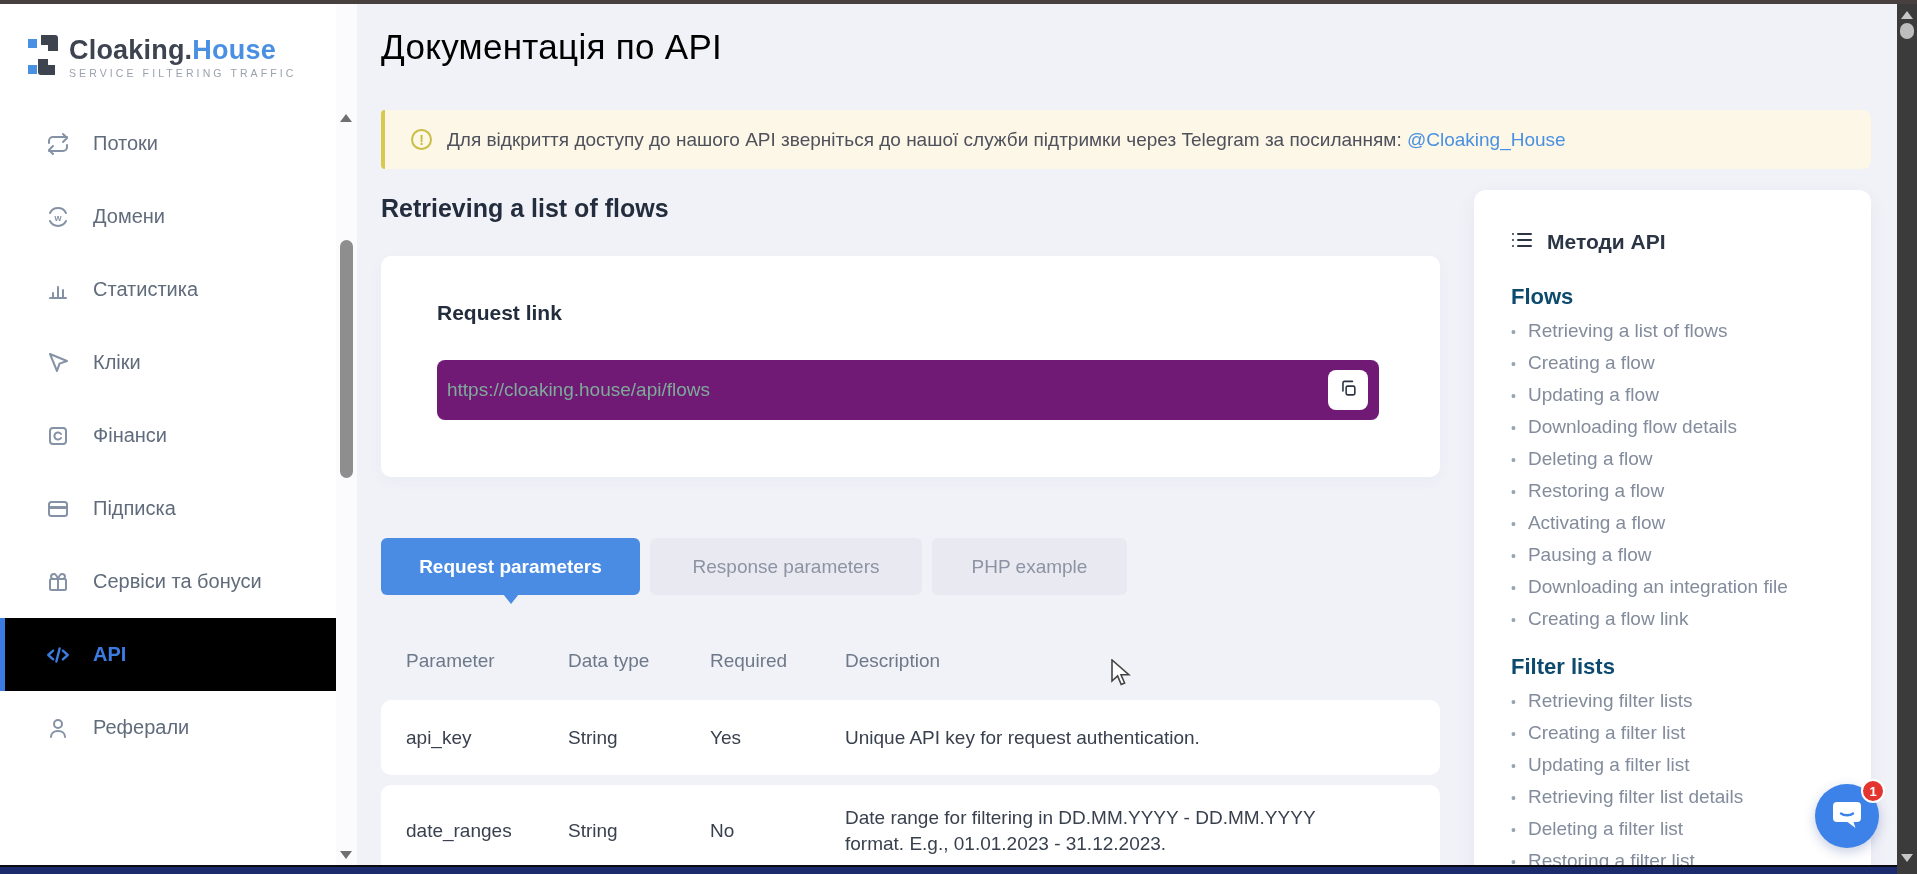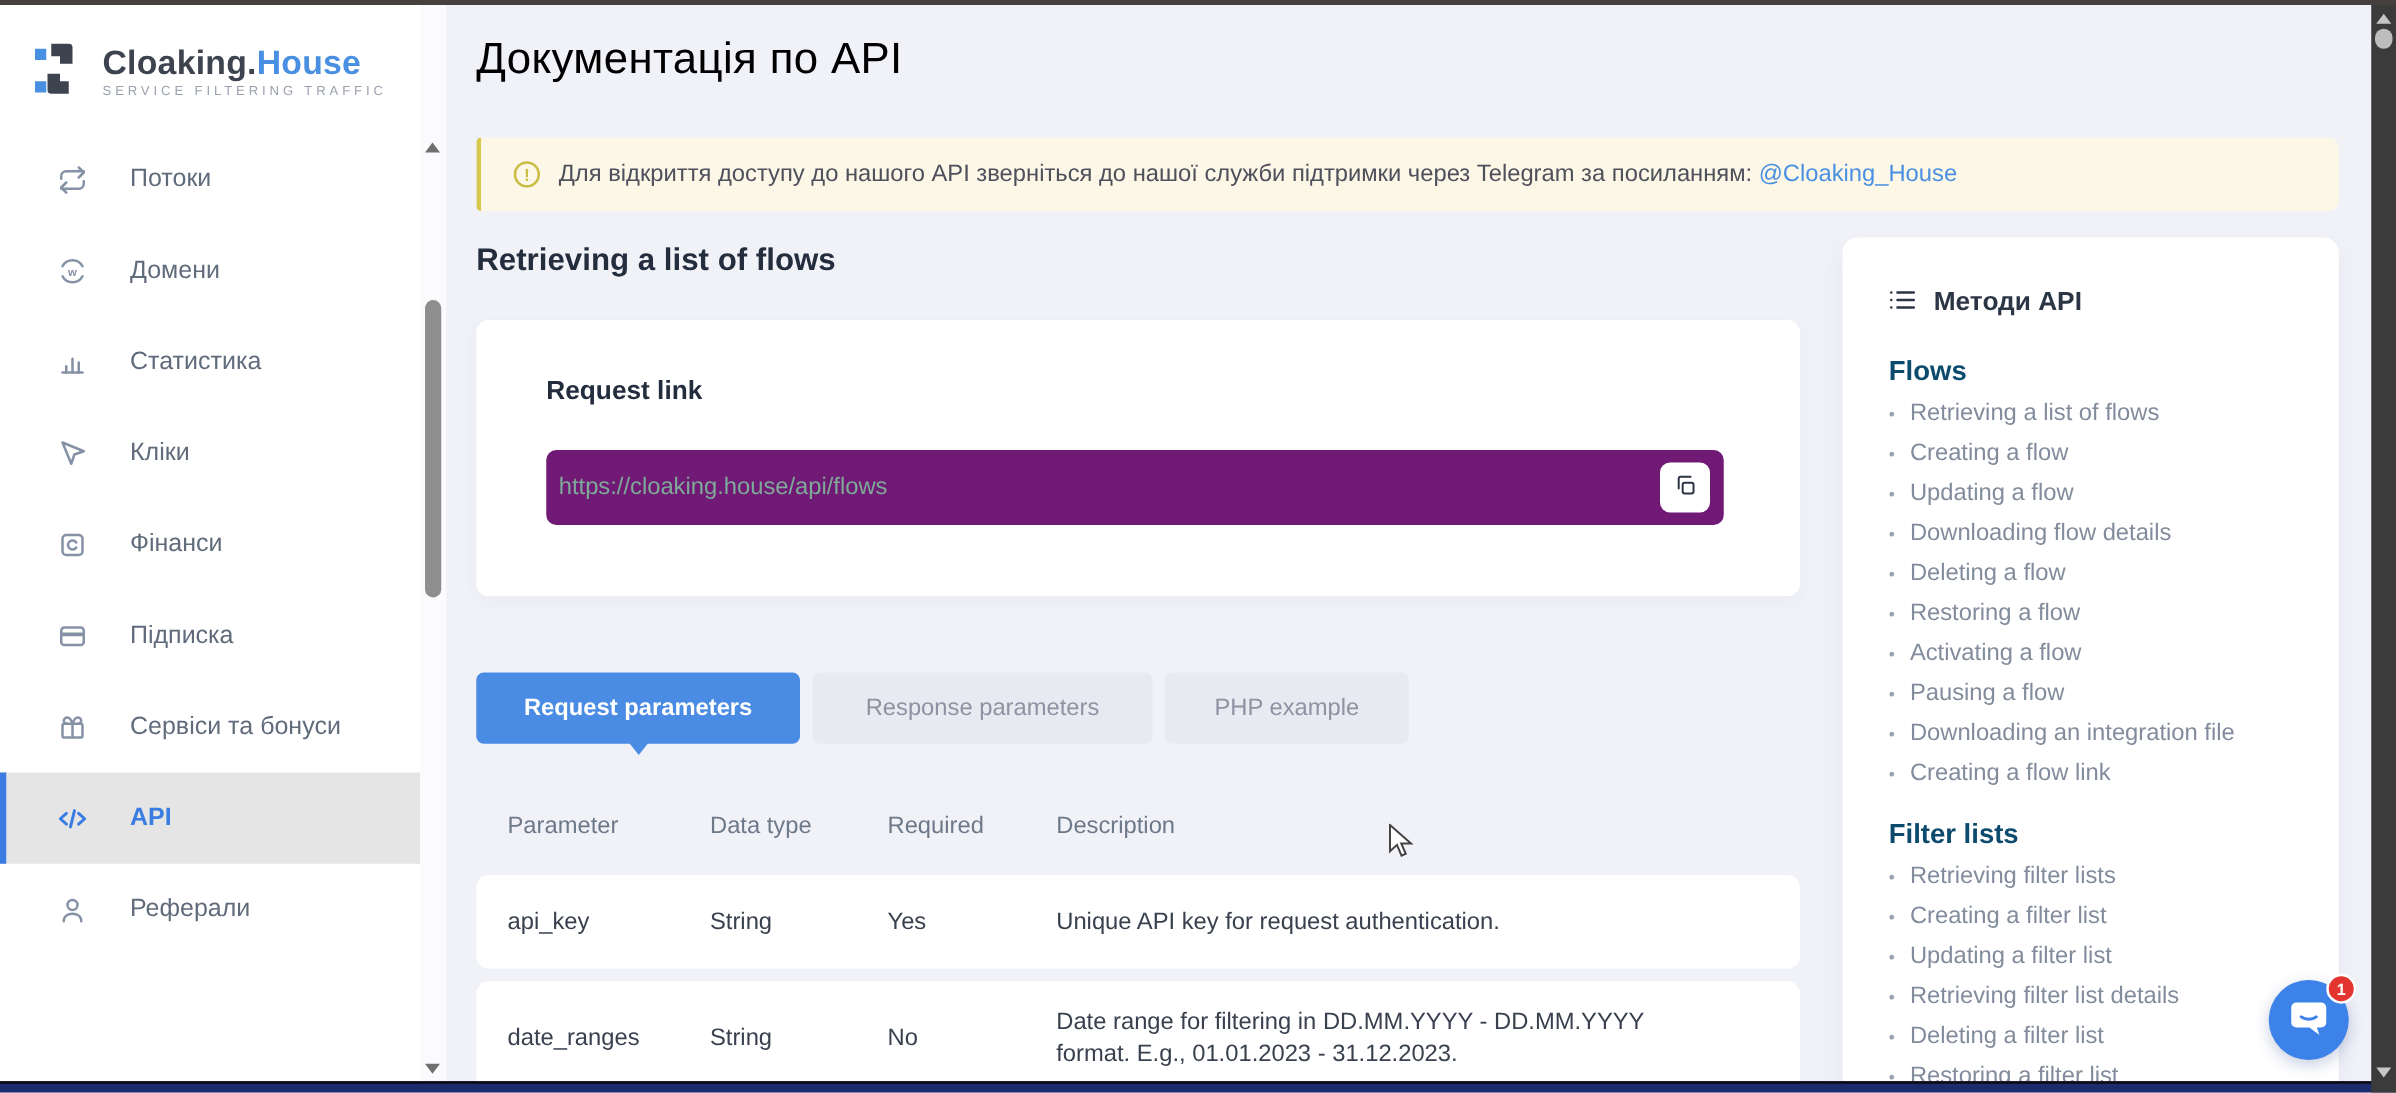--- a/index.html
+++ b/index.html
@@ -19,29 +19,29 @@
   .page-scrollbar { position:absolute; top:4px; right:0; bottom:0; width:20px; background:#3b3b3b; z-index:95; }
   .ps-arrow { position:absolute; left:4px; width:0; height:0; border-left:6px solid transparent; border-right:6px solid transparent; }
   .ps-arrow.up { top:7px; border-bottom:8px solid #c6c6c6; }
   .ps-arrow.down { bottom:12px; border-top:8px solid #c6c6c6; }
   .ps-thumb { position:absolute; left:3px; top:19px; width:14px; height:16px; border-radius:7px; background:#bdbdbd; }
 
   .app { position:absolute; top:4px; left:0; right:20px; bottom:9px; display:flex; }
 
   
   .sidebar { width:336px; flex:0 0 336px; background:#ffffff; padding-top:24px; overflow:hidden; }
-  .logo-row { display:flex; align-items:center; gap:13px; padding-left:27px; height:58px; cursor:pointer; }
+  .logo-row { display:flex; align-items:center; padding-left:27px; height:58px; cursor:pointer; }
   .logo-text .brand { font-size:27px; font-weight:700; letter-spacing:.2px; color:#3d4450; line-height:30px; }
   .logo-text .brand .accent { color:#4a90e2; }
   .logo-text .tagline { font-size:10.5px; letter-spacing:3.1px; color:#9aa1ac; margin-top:2px; white-space:nowrap; }
   .menu { margin-top:21px; }
   .menu-item { display:flex; align-items:center; gap:22px; height:73px; padding-left:40px; border-left:5px solid transparent; color:#606b7b; cursor:pointer; }
   .menu-item .mi-icon { width:26px; height:26px; color:#8592a6; flex:0 0 26px; display:grid; place-items:center; }
-  .menu-item .mi-label { font-size:20px;margin-left:11px; }
-  .menu-item.active { background:#e5e5e5; border-left-color:#3b7ce2; color:#3b7ce2; font-weight:700; }
+  .menu-item .mi-label { font-size:20px; }
+  .menu-item.active { background:#000000; border-left-color:#3b7ce2; color:#3b7ce2; font-weight:700; }
   .menu-item.active .mi-icon { color:#3b7ce2; }
 
   
   .inner-scrollbar { width:21px; flex:0 0 21px; background:#fbfbfe; position:relative; }
   .is-arrow { position:absolute; left:4px; width:0; height:0; border-left:6px solid transparent; border-right:6px solid transparent; }
   .is-arrow.up { top:110px; border-bottom:8px solid #6f6f6f; }
   .is-arrow.down { bottom:6px; border-top:8px solid #6f6f6f; }
   .is-thumb { position:absolute; left:4px; top:236px; width:13px; height:238px; border-radius:7px; background:#8e8e8e; }
 
   

